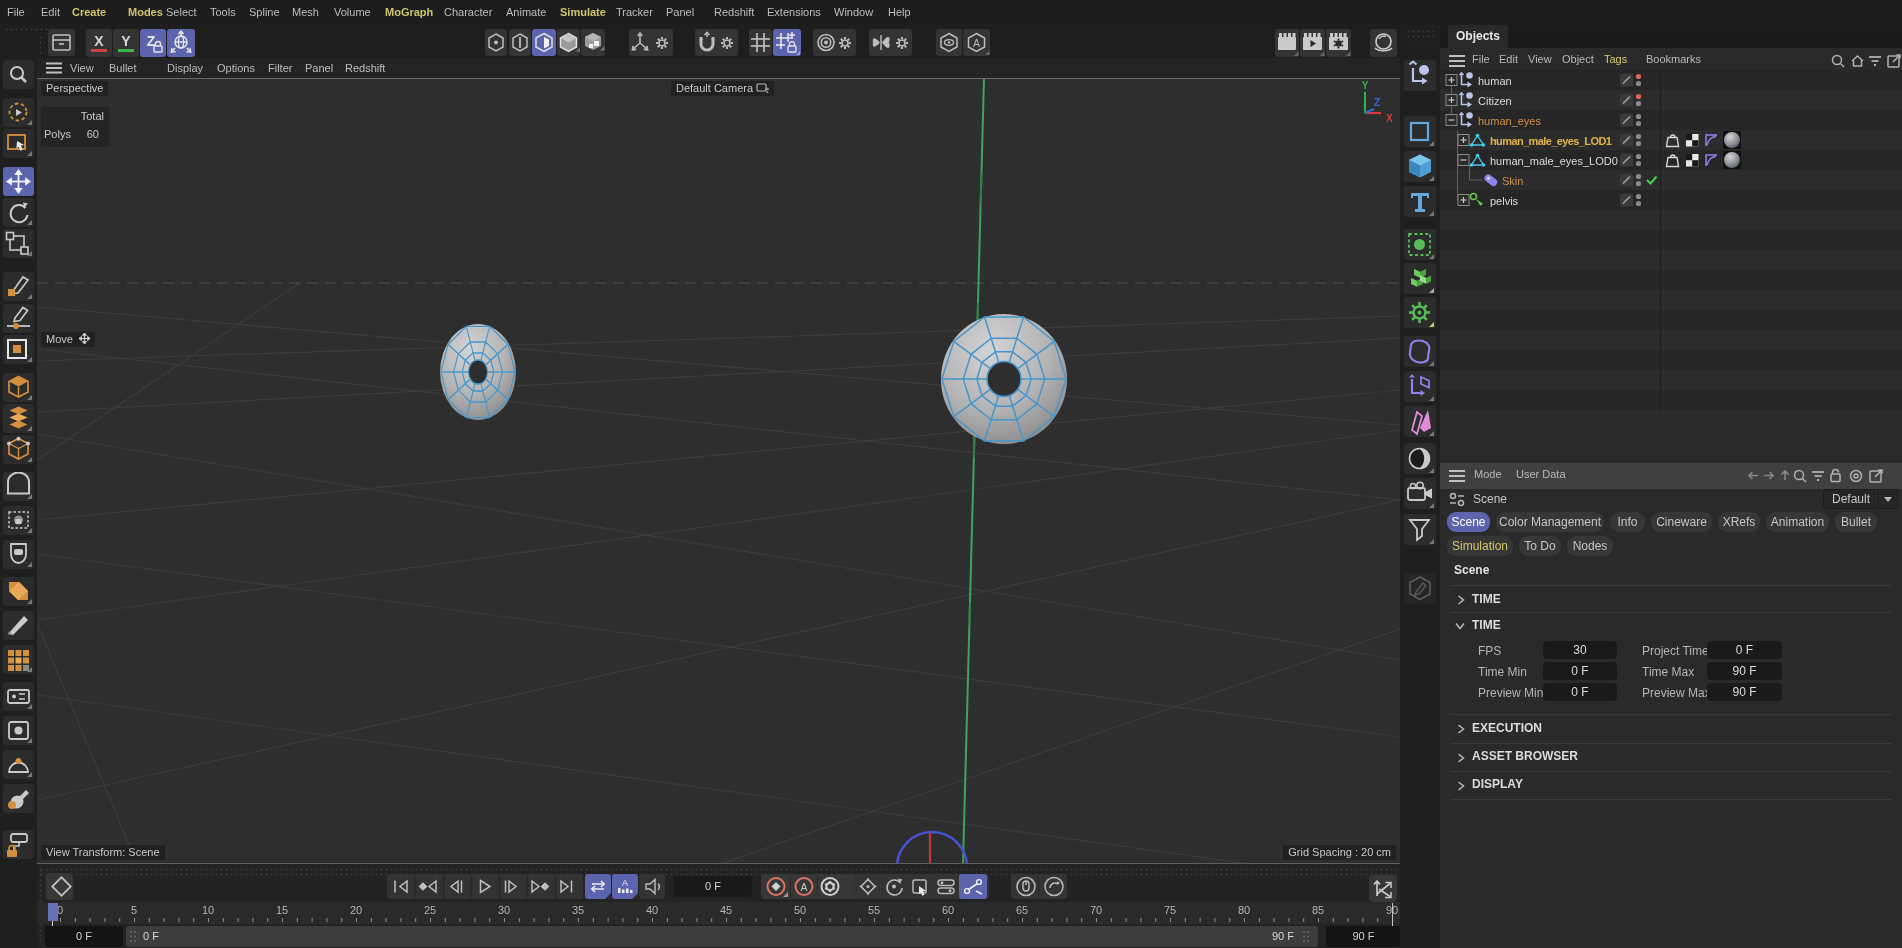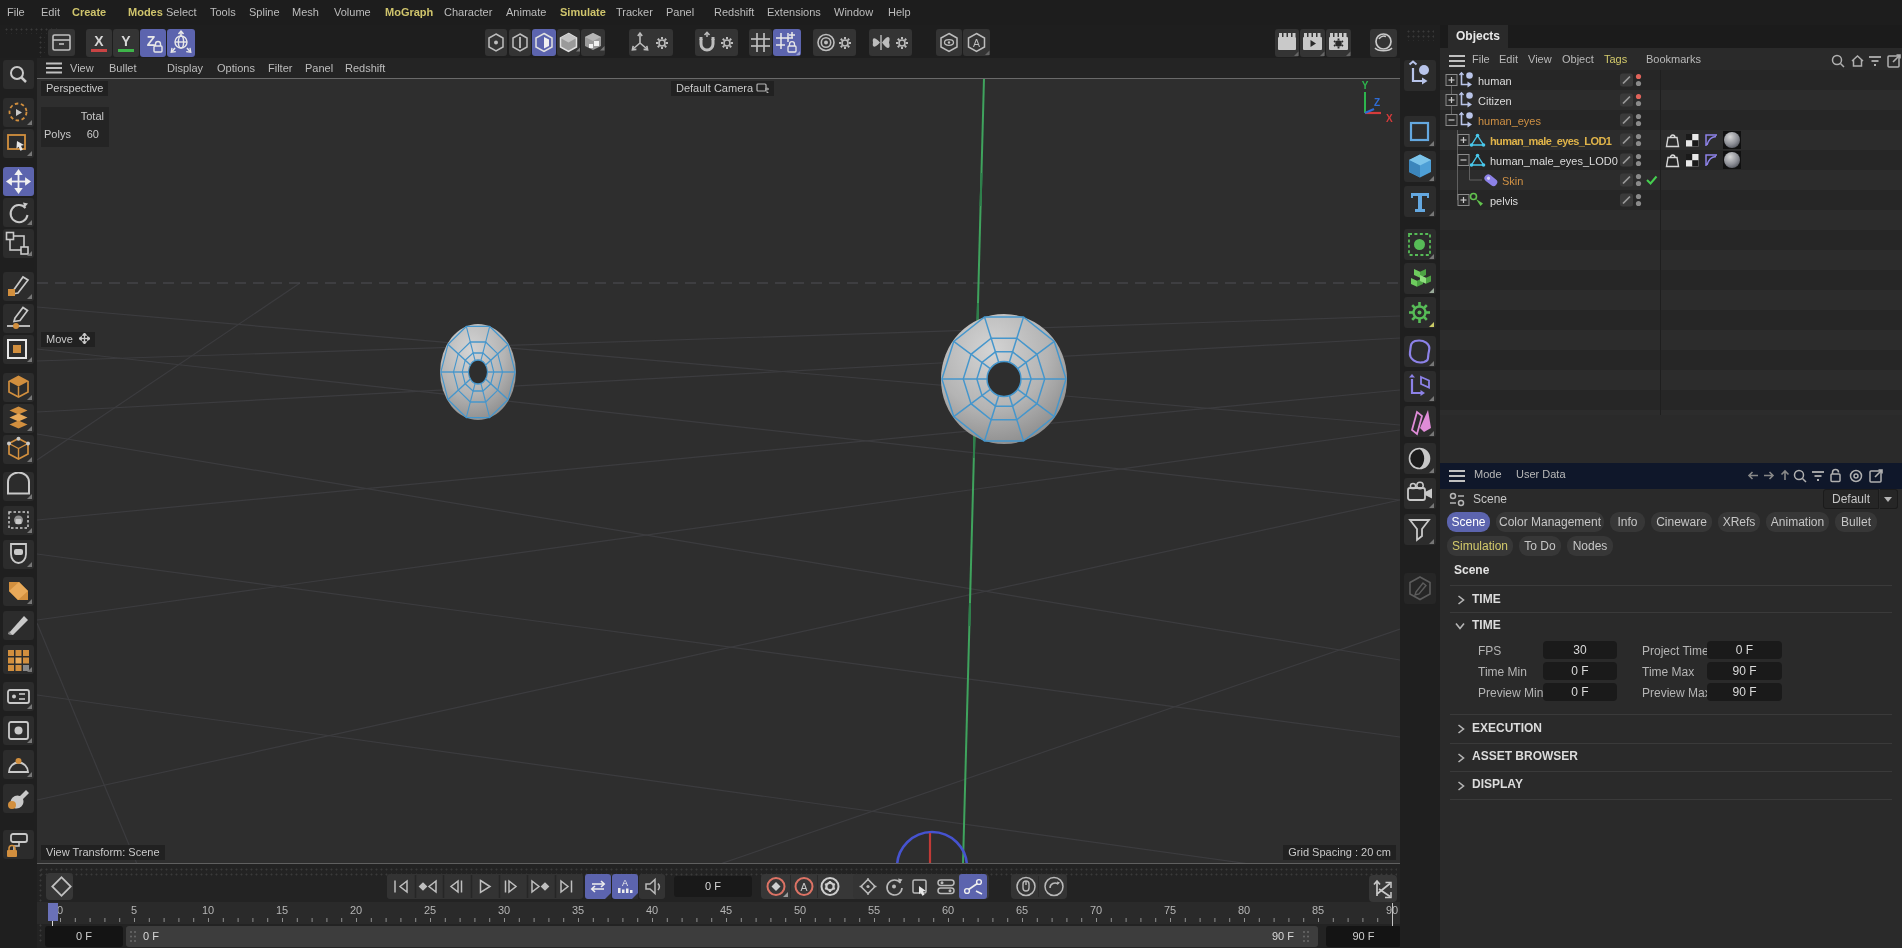--- a/index.html
+++ b/index.html
@@ -1222,21 +1222,21 @@
           <circle cx="3.5" cy="3.5" r="3" fill="none" stroke="#62c24e" stroke-width="1.6"></circle>
           <path d="M6 6 L13 10.5 L10.5 13 Z" fill="#62c24e"></path>
         </g>
         <rect x="180" y="123.5" width="13" height="13" rx="2.5" fill="#3a3a3a"></rect>
         <line x1="183" y1="133.5" x2="190" y2="126.5" stroke="#9a9a9a" stroke-width="1.7"></line>
         <circle cx="198.5" cy="126.5" r="2.6" fill="#8a8a8a"></circle>
         <circle cx="198.5" cy="133.5" r="2.6" fill="#8a8a8a"></circle>
         <text x="50" y="134.5" fill="#dcdcdc" font-size="11" font-family="Liberation Sans">pelvis</text>
       </svg>
     </div>
-<div class="abs mrow" style="top:438px;left:0;width:462px;height:26px;background:#0f172a">
+<div class="abs mrow" style="top:438px;left:0;width:462px;height:26px;background:#404040">
 <svg width="20" height="18" style="position:absolute;left:7px;top:4px">
         <g stroke="#c0c0c0" stroke-width="2">
           <line x1="2" y1="4" x2="18" y2="4"></line>
           <line x1="2" y1="9" x2="18" y2="9"></line>
           <line x1="2" y1="14" x2="18" y2="14"></line>
         </g>
       </svg>
 <span style="left:34px">Mode</span>
       <span style="left:76px">User Data</span>
 <svg width="150" height="18" style="position:absolute;left:306px;top:4px">

